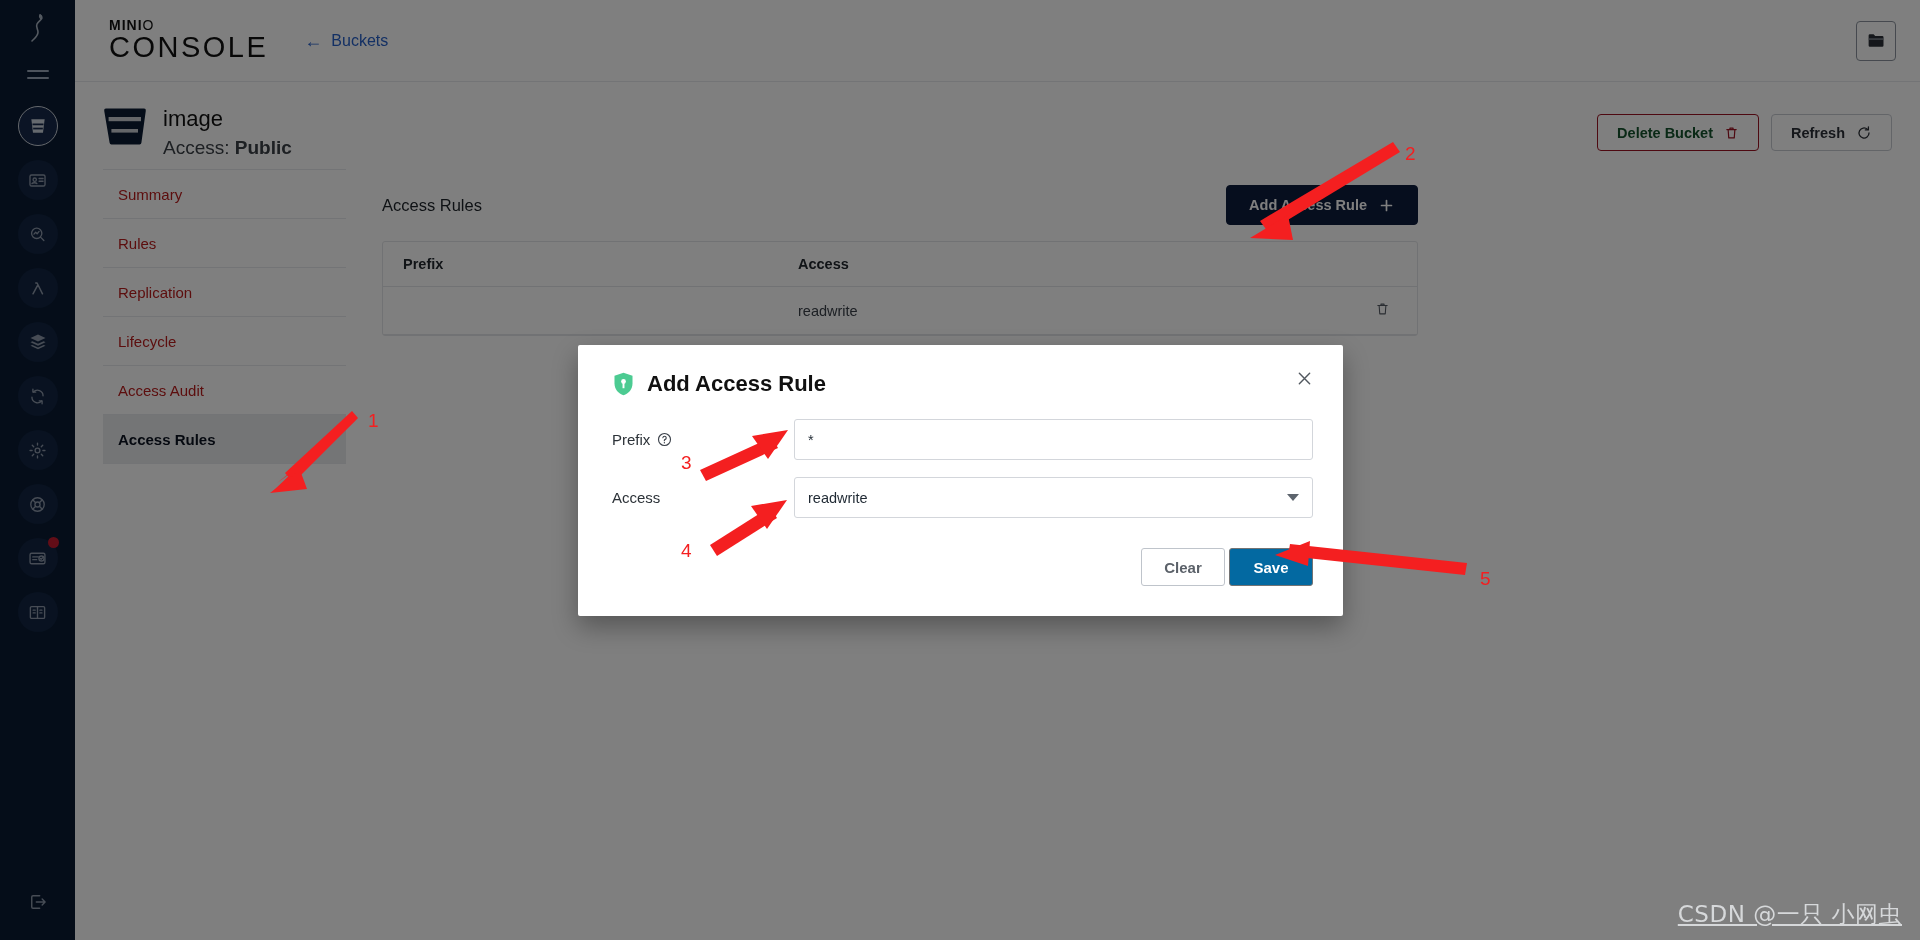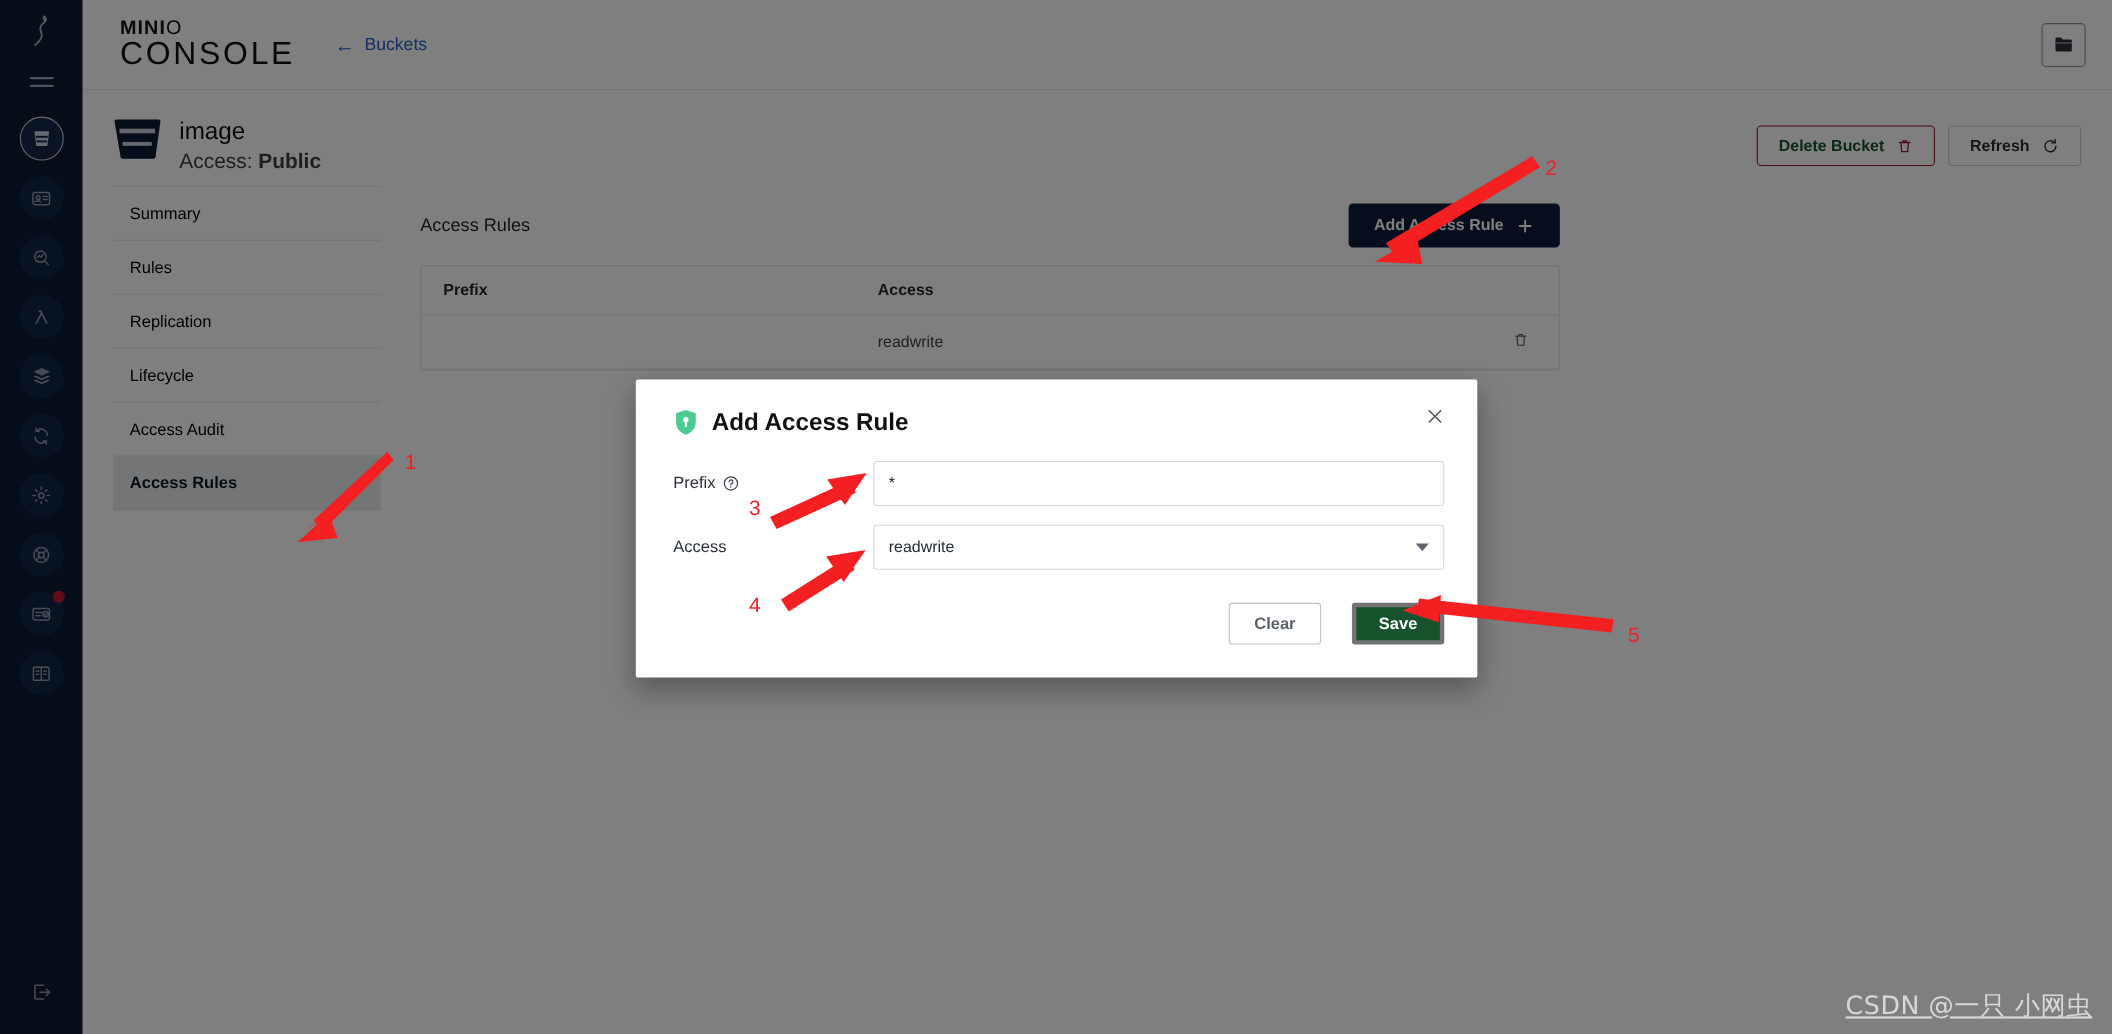--- a/index.html
+++ b/index.html
@@ -42,21 +42,21 @@
 
   
   .page { position:absolute; left:75px; top:0; width:1845px; height:940px; background:#fff; }
 
   .topbar {
     position:relative; height:82px; width:100%;
     border-bottom: 1px solid #e6e8ec;
     display:flex; align-items:center; padding: 0 24px;
   }
   .brand { display:flex; flex-direction:column; margin-left: 10px; }
-  .brand-mini { font-size: 18px; letter-spacing: 1px; font-weight: 700; color:#111; line-height:1; }
+  .brand-mini { font-size: 14px; letter-spacing: 1px; font-weight: 700; color:#111; line-height:1; }
   .brand-mini .o { font-weight: 400; }
   .brand-console { font-size: 29px; letter-spacing: 2.5px; color:#111; line-height: 1.05; font-weight: 400; }
 
   .backlink { display:flex; align-items:center; gap:9px; margin-left: 36px; color:#2760c8; font-size: 16px; }
   .backlink .arr { font-size: 18px; line-height:1; }
 
   .topbar-right { margin-left:auto; }
   .icon-square {
     width: 40px; height: 40px; border: 1px solid #8c939e; border-radius: 4px;
     display:flex; align-items:center; justify-content:center; color:#2b2f36; background:#fff;
@@ -78,21 +78,21 @@
   }
   .btn-danger { border-color:#9c1322; color:#14532d; }
   .btn-primary { background:#0d1c3d; color:#fff; border-color:#0d1c3d; }
 
   
   .split { display:flex; padding: 0 0 0 28px; }
 
   .navcol { width: 243px; flex: none; border-top:1px solid #e6e8ec; }
   .nav-item {
     height: 49px; display:flex; align-items:center; padding-left: 15px;
-    font-size: 15px; color:#000000; border-bottom:1px solid #e6e8ec;
+    font-size: 15px; color:#b91c1c; border-bottom:1px solid #e6e8ec;
   }
   .nav-item.selected { background:#e9eaec; color:#0b1220; font-weight:700; }
 
   .content { flex: 1 1 auto; padding: 0 0 0 36px; }
   .content-head { display:flex; align-items:center; height: 72px; padding-right: 502px; }
   .content-title { font-size: 16.5px; color:#1d2329; }
   .content-head .spacer { flex:1 1 auto; }
 
   .table-card { margin-right: 502px; border:1px solid #e2e4e8; border-radius:3px; background:#fff; }
   table.rules { width:100%; border-collapse: collapse; }
@@ -123,25 +123,25 @@
   .form-row { display:flex; align-items:center; margin-bottom: 17px; }
   .form-label { width: 182px; flex:none; font-size: 15px; color:#2c3238; display:flex; align-items:center; gap: 7px; }
   .help-icon { width:15px; height:15px; color:#3a4049; }
   .field {
     flex: 1 1 auto; height: 41px; border:1px solid #d3d6db; border-radius: 3px;
     display:flex; align-items:center; padding: 0 13px; font-size: 14.5px; color:#1f2933; background:#fff;
   }
   .field.select { justify-content: space-between; }
   .caret { width:0;height:0;border-left:6px solid transparent;border-right:6px solid transparent;border-top:7px solid #5d646d; }
 
-  .modal-actions { display:flex; justify-content:flex-end; gap: 28px; margin-top: 30px; }
+  .modal-actions { display:flex; justify-content:flex-end; gap: 4px; margin-top: 30px; }
   .mbtn { height: 38px; min-width: 84px; border-radius: 3px; font-size: 15px; font-weight:700;
     display:inline-flex; align-items:center; justify-content:center; padding: 0 20px; }
   .mbtn-ghost { background:#fff; border:1px solid #bfc4cb; color:#5b6169; }
-  .mbtn-save { background:#14532d; color:#fff; border:4px solid #737373; }
+  .mbtn-save { background:#0369a1; color:#fff; border:1px solid #737373; }
 
   
   .anno { position:absolute; z-index: 60; pointer-events:none; }
   .anno-num { position:absolute; z-index: 61; color:#f41f20; font-size: 19px; font-family:"Liberation Sans", sans-serif; }
 
   .watermark {
     position:absolute; right: 18px; bottom: 10px; z-index: 65;
     color:#d6d8da; font-size: 23px; letter-spacing: .5px;
     font-family:"DejaVu Sans", sans-serif;
     text-decoration:underline;

